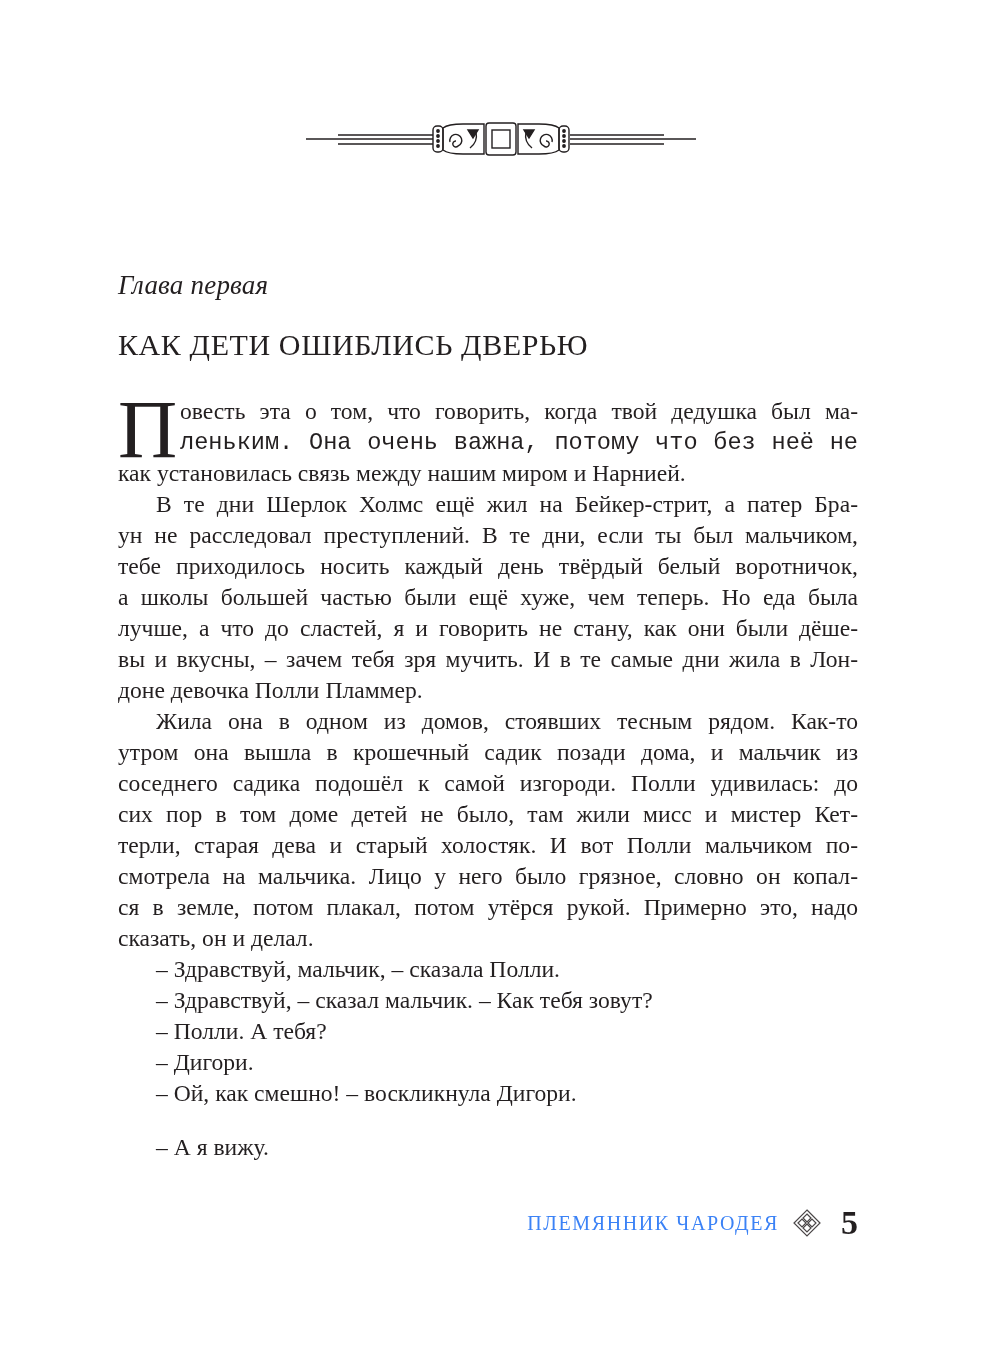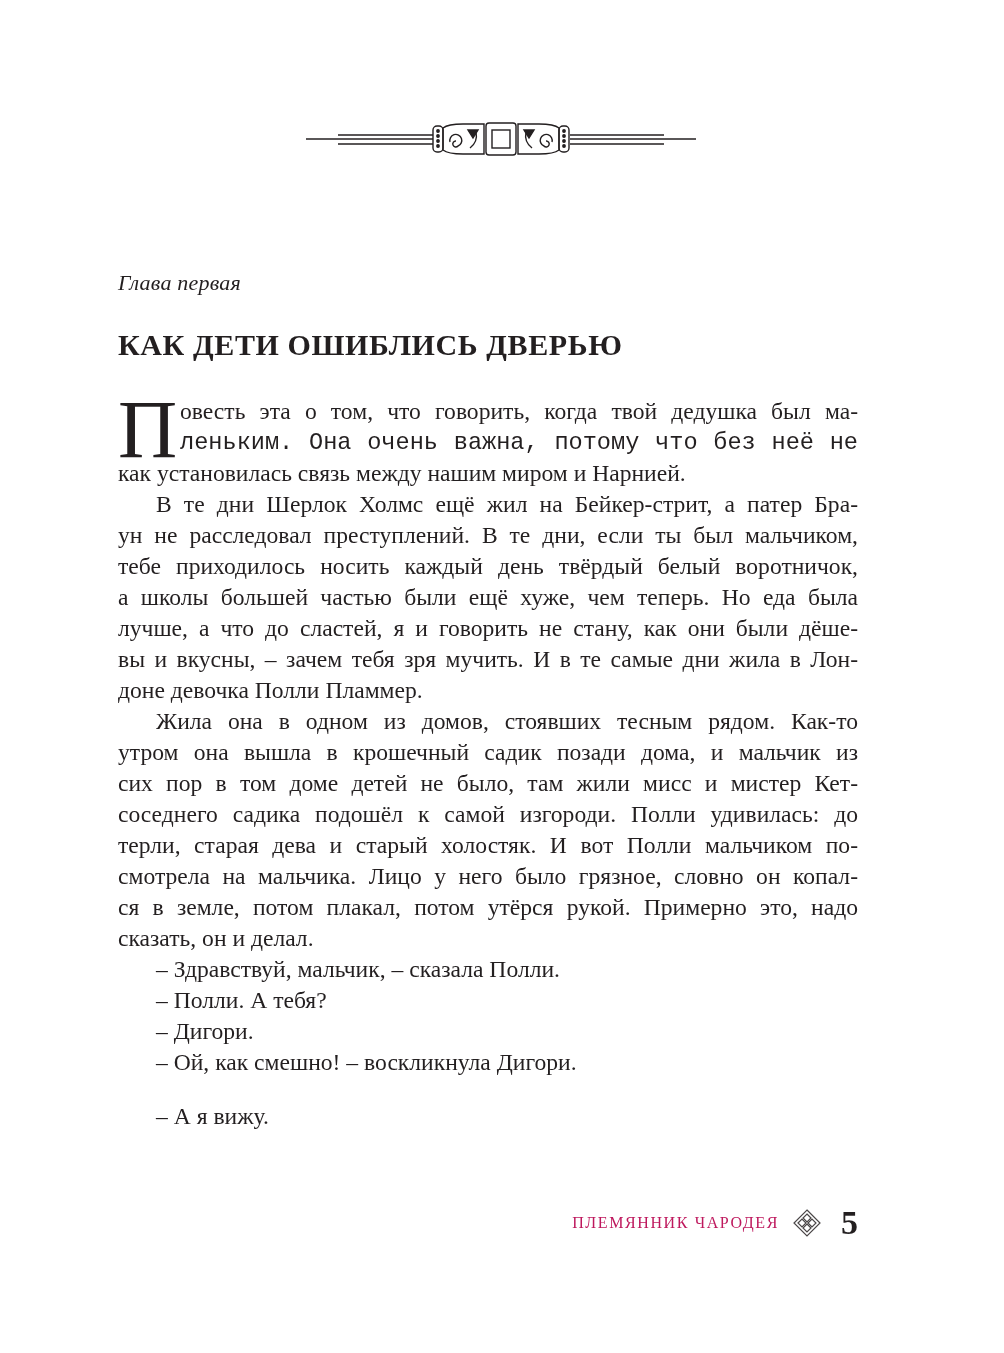--- a/index.html
+++ b/index.html
@@ -20,32 +20,32 @@
       left: 298px;
       top: 112px;
       width: 406px;
       height: 46px;
     }
     .chapter-label {
       position: absolute;
       left: 118px;
       top: 270px;
       font-style: italic;
-      font-size: 22px;
+      font-size: 27px;
       color: #231f20;
       letter-spacing: 0.2px;
     }
     .chapter-title {
       position: absolute;
       left: 118px;
       top: 328px;
       font-size: 30px;
       letter-spacing: 0.6px;
       color: #231f20;
-      font-weight: bold;
+      font-weight: normal;
       margin: 0;
       white-space: nowrap;
     }
     .body-text {
       position: absolute;
       left: 118px;
       top: 396px;
       width: 740px;
       font-size: 23.6px;
       line-height: 31px;
@@ -81,23 +81,23 @@
     }
     .footer {
       position: absolute;
       right: 146px;
       top: 1206px;
       display: flex;
       align-items: center;
       gap: 14px;
     }
     .running-title {
-      font-size: 16px;
+      font-size: 20px;
       letter-spacing: 1.6px;
-      color: #be185d;
+      color: #3b82f6;
       white-space: nowrap;
     }
     .diamond-icon {
       width: 28px;
       height: 28px;
       display: inline-block;
     }
     .page-number {
       font-size: 34px;
       font-weight: bold;
@@ -157,27 +157,28 @@
   <span class="line last" style="white-space: normal; overflow: hidden;">как установилась связь между нашим миром и Нарнией.</span>
   <span class="line indent" style="white-space: normal; overflow: hidden;">В те дни Шерлок Холмс ещё жил на Бейкер-стрит, а патер Бра-</span>
   <span class="line" style="white-space: normal; overflow: hidden;">ун не расследовал преступлений. В те дни, если ты был мальчиком,</span>
   <span class="line" style="white-space: normal; overflow: hidden;">тебе приходилось носить каждый день твёрдый белый воротничок,</span>
   <span class="line" style="white-space: normal; overflow: hidden;">а школы большей частью были ещё хуже, чем теперь. Но еда была</span>
   <span class="line" style="white-space: normal; overflow: hidden;">лучше, а что до сластей, я и говорить не стану, как они были дёше-</span>
   <span class="line" style="white-space: normal; overflow: hidden;">вы и вкусны, – зачем тебя зря мучить. И в те самые дни жила в Лон-</span>
   <span class="line last" style="white-space: normal; overflow: hidden;">доне девочка Полли Пламмер.</span>
   <span class="line indent" style="white-space: normal; overflow: hidden;">Жила она в одном из домов, стоявших тесным рядом. Как-то</span>
   <span class="line" style="white-space: normal; overflow: hidden;">утром она вышла в крошечный садик позади дома, и мальчик из</span>
+  <span class="line" style="white-space: normal; overflow: hidden;">соседнего садика подошёл к самой изгороди. Полли удивилась: до</span>
   <span class="line" style="white-space: normal; overflow: hidden;">сих пор в том доме детей не было, там жили мисс и мистер Кет-</span>
-  <span class="line" style="white-space: normal; overflow: hidden;">соседнего садика подошёл к самой изгороди. Полли удивилась: до</span>
   <span class="line" style="white-space: normal; overflow: hidden;">терли, старая дева и старый холостяк. И вот Полли мальчиком по-</span>
   <span class="line" style="white-space: normal; overflow: hidden;">смотрела на мальчика. Лицо у него было грязное, словно он копал-</span>
   <span class="line" style="white-space: normal; overflow: hidden;">ся в земле, потом плакал, потом утёрся рукой. Примерно это, надо</span>
   <span class="line last" style="white-space: normal; overflow: hidden;">сказать, он и делал.</span>
   <span class="line dialog" style="white-space: normal; overflow: hidden;">–  Здравствуй, мальчик, – сказала Полли.</span>
+  <span class="line dialog" style="white-space: normal; overflow: hidden;">–  Здравствуй, – сказал мальчик. – Как тебя зовут?</span>
   <span class="line dialog" style="white-space: normal; overflow: hidden;">–  Полли. А тебя?</span>
   <span class="line dialog" style="white-space: normal; overflow: hidden;">–  Дигори.</span>
   <span class="line dialog" style="white-space: normal; overflow: hidden;">–  Ой, как смешно! – воскликнула Дигори.</span>
   <span class="line dialog" style="white-space: normal; overflow: hidden; margin-top: 23px;">–  А я вижу.</span>
 </div>
 
 <div class="footer">
   <span class="running-title">ПЛЕМЯННИК ЧАРОДЕЯ</span>
   <svg class="diamond-icon" viewBox="0 0 28 28" xmlns="http://www.w3.org/2000/svg">
     <g fill="none" stroke="#4a4647" stroke-width="1.2">

